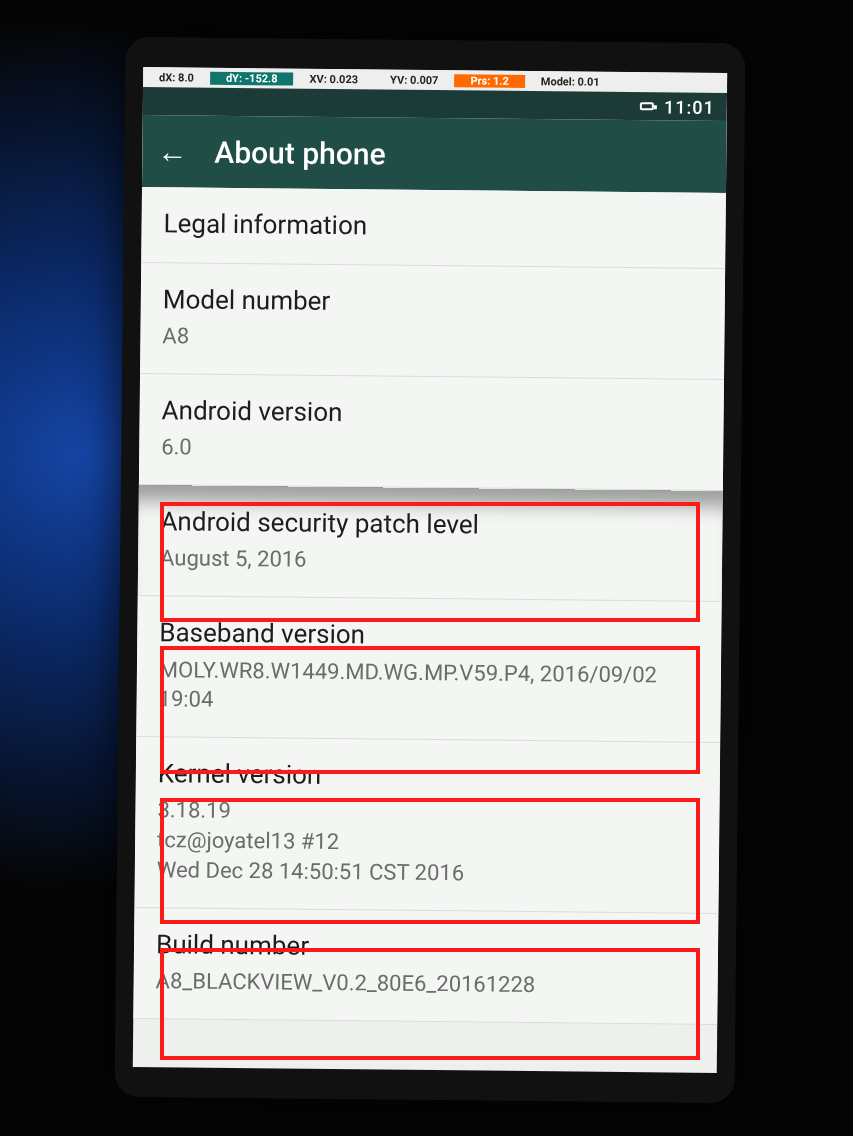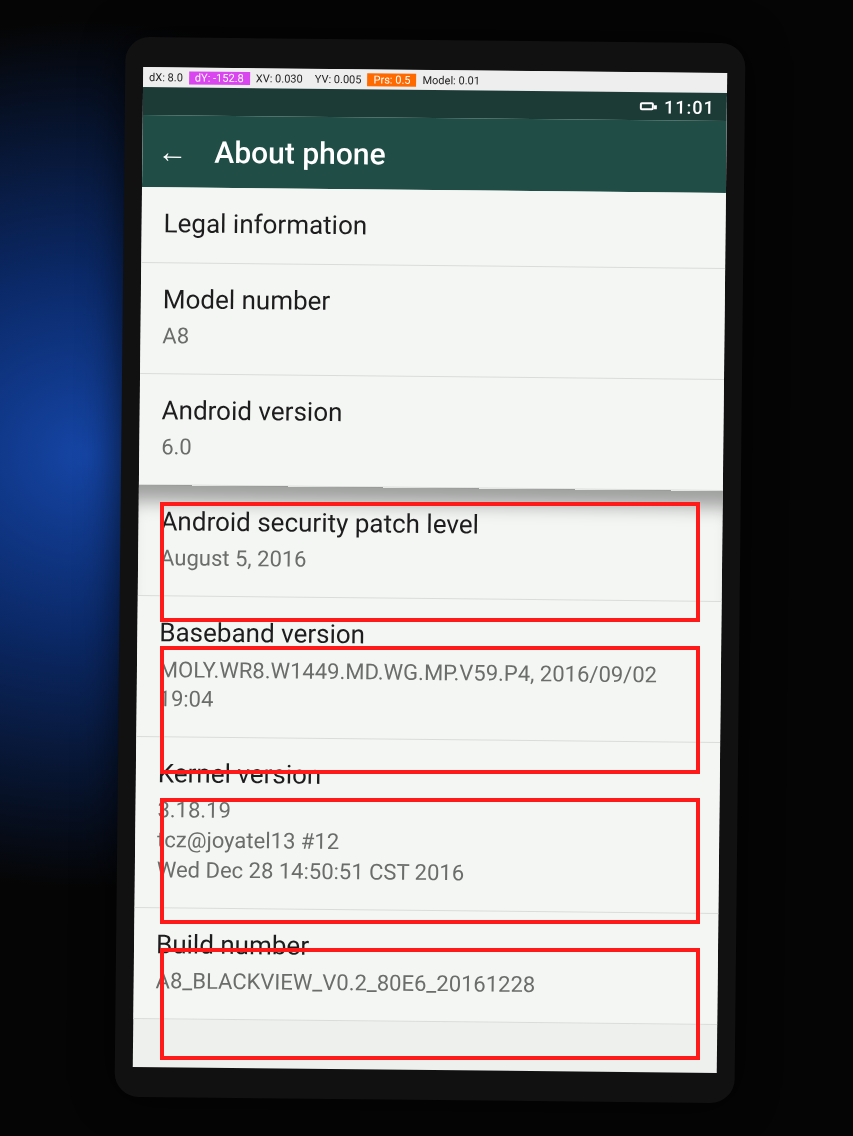--- a/index.html
+++ b/index.html
@@ -39,22 +39,22 @@
   .debug-bar {
     height: 20px;
     background: #eee;
     font-size: 11px;
     color: #222;
     display: flex;
     align-items: center;
     white-space: nowrap;
     overflow: hidden;
   }
-  .debug-bar span { padding: 0 6px; }
-  .debug-bar .red { background: #d946ef; color: #fff; }
+  .debug-bar span { padding: 0 16px; font-weight: bold; }
+  .debug-bar .red { background: #0f766e; color: #fff; }
   .debug-bar .orange { background: #ff6a00; color: #fff; }
   .status-bar {
     height: 28px;
     background: #1c3a36;
     color: #fff;
     display: flex;
     justify-content: flex-end;
     align-items: center;
     padding: 0 12px;
     font-size: 18px;
@@ -114,23 +114,23 @@
 <body>
 
 <div class="photo-bg"></div>
 
 <div class="phone">
   <div class="screen">
 
     <div class="debug-bar">
       <span>dX: 8.0</span>
       <span class="red">dY: -152.8</span>
-      <span>XV: 0.030</span>
-      <span>YV: 0.005</span>
-      <span class="orange">Prs: 0.5</span>
+      <span>XV: 0.023</span>
+      <span>YV: 0.007</span>
+      <span class="orange">Prs: 1.2</span>
       <span>Model: 0.01</span>
     </div>
 
     <div class="status-bar">
       <div class="batt"></div>
       <span>11:01</span>
     </div>
 
     <div class="app-bar">
       <div class="back">

